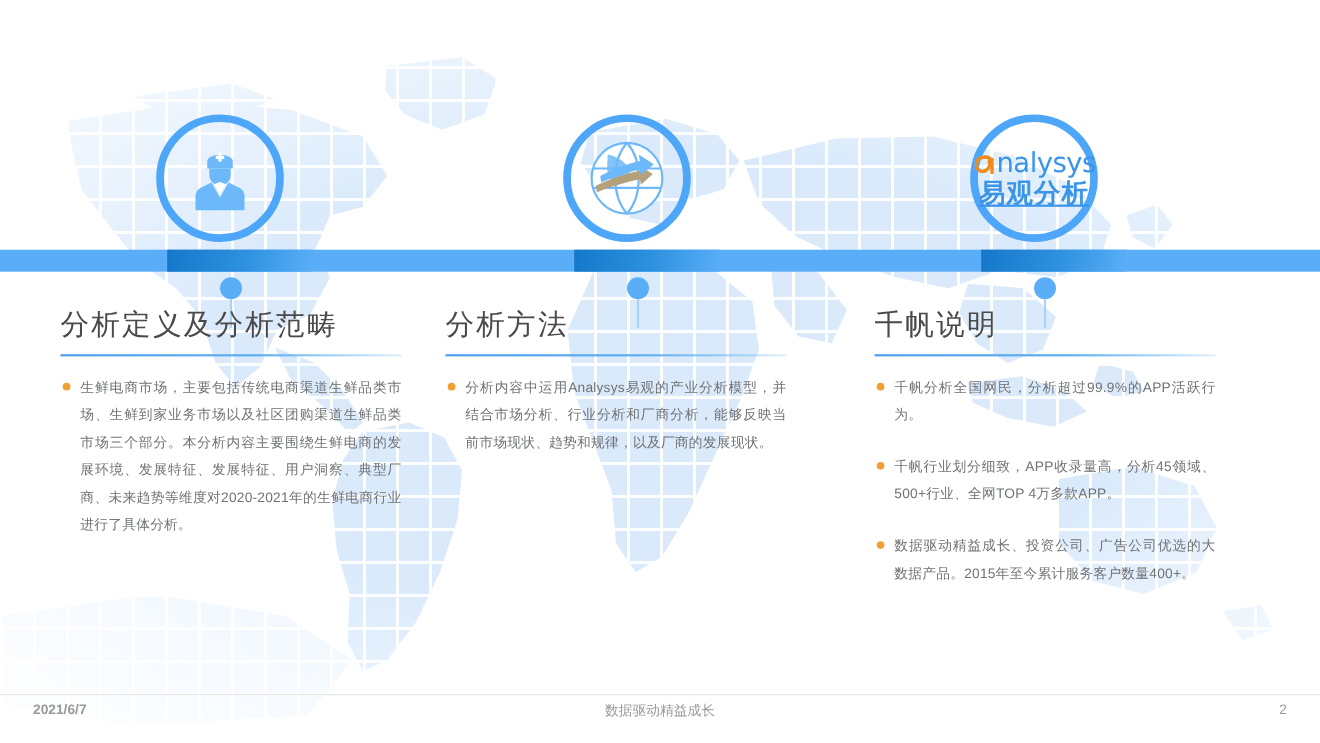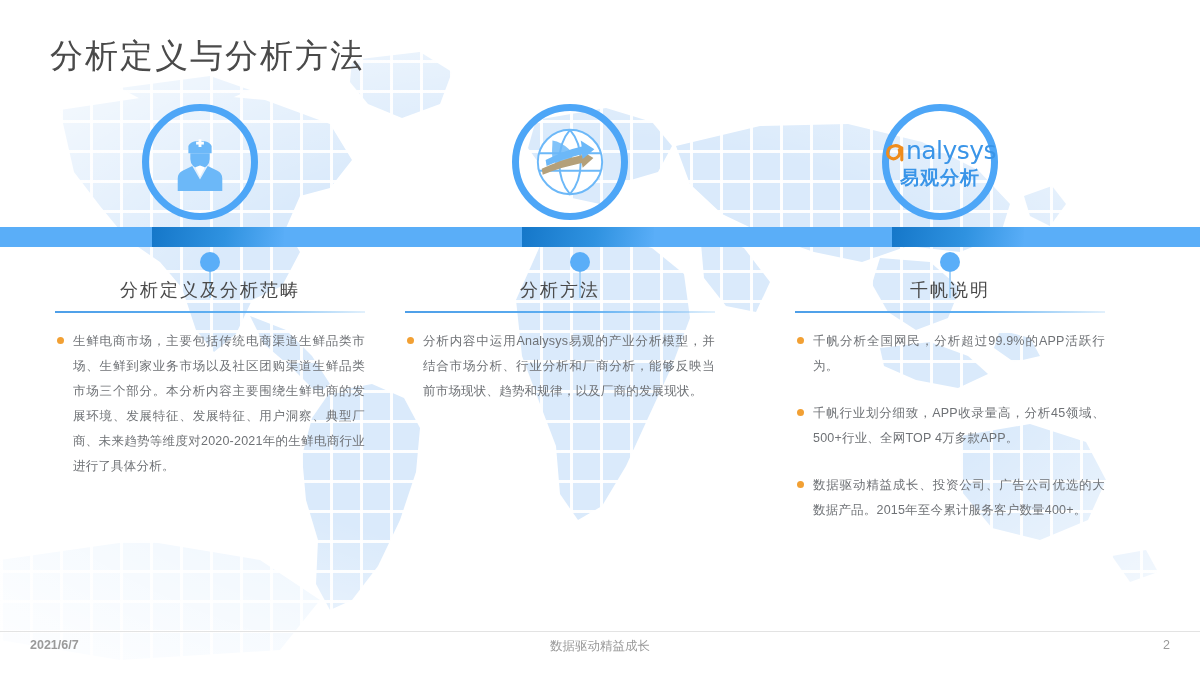--- a/index.html
+++ b/index.html
@@ -59,38 +59,38 @@
 
   
   .ico-doctor{width:62px;height:62px;}
   .ico-globe{width:78px;height:78px;}
 
   
   .logo-wrap{display:flex;flex-direction:column;align-items:center;justify-content:center;line-height:1;}
   .logo-top{display:flex;align-items:flex-end;}
   .logo-a{width:21px;height:24px;margin-right:1px;position:relative;top:2px;}
   .logo-word{font-size:25px;color:#3a95e8;letter-spacing:-.5px;font-weight:400;font-family:"DejaVu Sans",sans-serif;}
-  .logo-cn{font-size:19px;color:#3a95e8;letter-spacing:1px;margin-top:5px;font-weight:700;}
+  .logo-cn{font-size:24px;color:#3a95e8;letter-spacing:1px;margin-top:5px;font-weight:700;text-decoration:underline;}
 
   
   .pin{position:absolute;width:34px;}
   .pin .dot{width:20px;height:20px;border-radius:50%;background:#5aaef8;margin:0 auto;}
   .pin .stem{width:2px;height:26px;background:#a8d3f7;margin:0 auto;}
   .pin.p1{left:193px;top:252px;}
   .pin.p2{left:563px;top:252px;}
   .pin.p3{left:933px;top:252px;}
 
   
   .col{position:absolute;width:310px;top:278px;}
   .col.c1{left:55px;}
   .col.c2{left:405px;}
   .col.c3{left:795px;}
 
   .col-head{
-    text-align:center;font-size:18px;color:#4a4a4a;
+    text-align:left;font-size:26px;color:#4a4a4a;
     letter-spacing:2px;padding-bottom:9px;font-weight:400;
   }
   .col-rule{
     height:2px;width:100%;
     background:linear-gradient(to right,#4e9fe8 0%,#5fb0f2 58%,rgba(140,197,243,.25) 100%);
   }
   .bullets{margin-top:16px;}
   .bullet{display:flex;margin-bottom:22px;}
   .bullet .dotb{
     flex:0 0 auto;width:7px;height:7px;border-radius:50%;
@@ -142,21 +142,20 @@
         <path d="M1024 196 L1052 186 L1066 204 L1050 226 L1030 216 Z"></path>
       </g>
       <g fill="#eef6fe">
         <path d="M0 560 L140 540 L260 560 L320 600 L280 650 L120 660 L0 640 Z"></path>
       </g>
     </svg>
     <div class="grid-overlay"></div>
     <div class="vignette"></div>
   </div>
 
-  <div class="title">分析定义与分析方法</div>
 
   <div class="band"></div>
   <div class="band-shade s1"></div>
   <div class="band-shade s2"></div>
   <div class="band-shade s3"></div>
 
   <div class="ring r1">
     <div class="ring-inner">
       <svg class="ico-doctor" viewBox="0 0 64 64">
         <path fill="#6cb8f8" d="M20 16c0-3 5-6 12-6s12 3 12 6v7H20z"></path>

